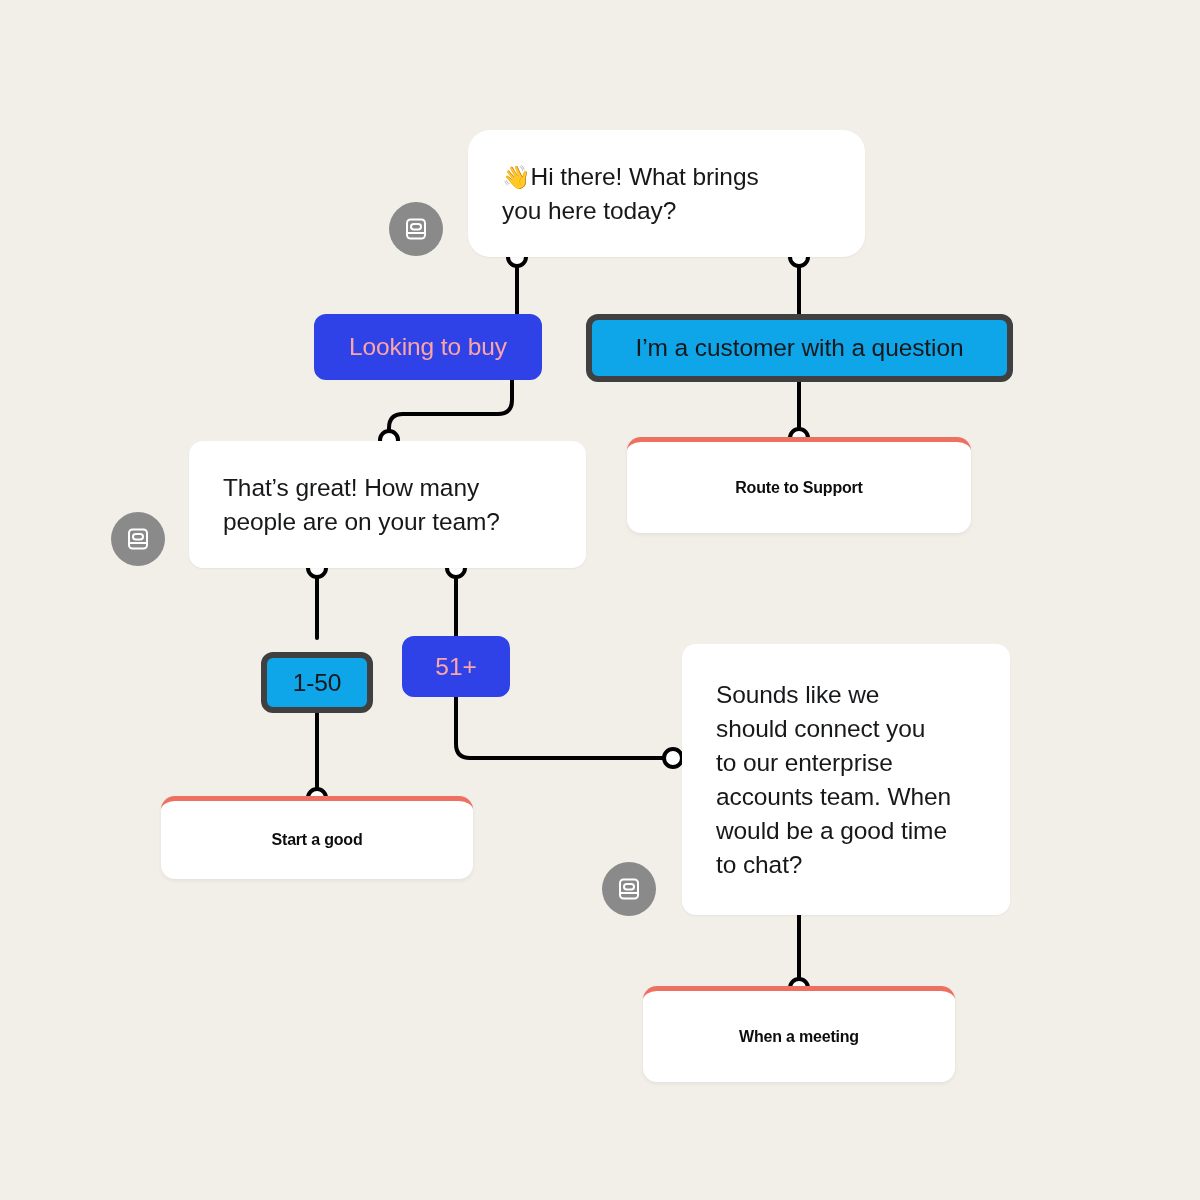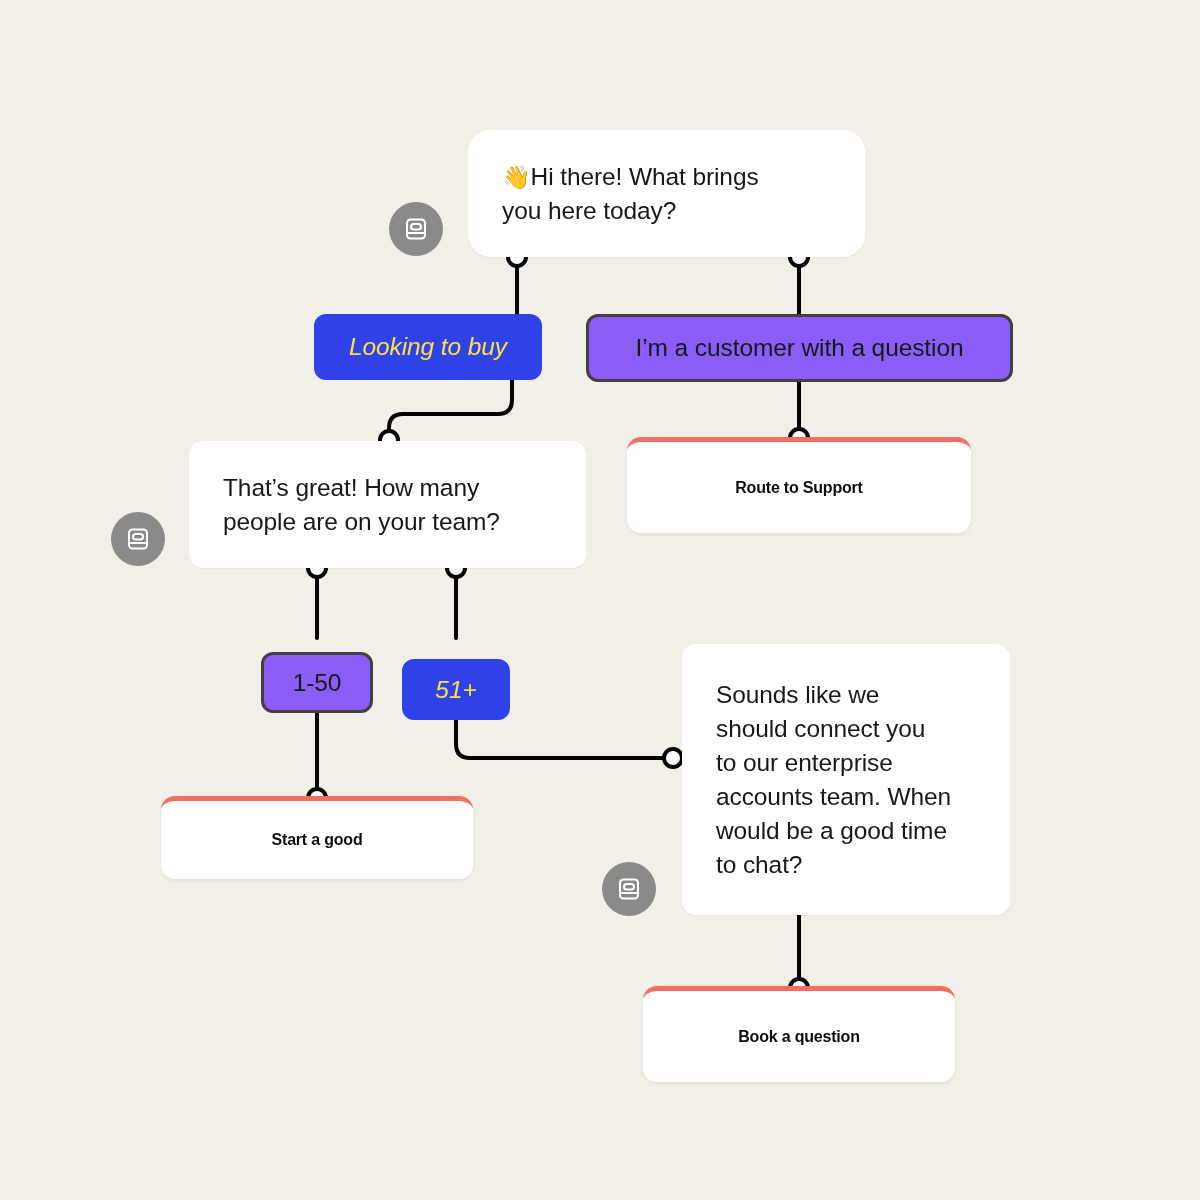--- a/index.html
+++ b/index.html
@@ -63,28 +63,27 @@
     border-radius: 12px;
     display: flex;
     align-items: center;
     justify-content: center;
     font-size: 24.5px;
     letter-spacing: -0.1px;
     box-sizing: border-box;
   }
   .chip.filled {
     background: #2f42e8;
-    color: #fde047;
+    color: #fca5a5;
     border: 3px solid #2f42e8;
-    font-style: italic;
   }
   .chip.outlined {
-    background: #8b5cf6;
+    background: #0ea5e9;
     color: #17181a;
-    border: 3px solid #404040;
+    border: 6px solid #404040;
   }
 
   
   .action-card {
     background: #ffffff;
     border-radius: 14px;
     border-top: 5px solid #ee7060;
     box-shadow: 0 2px 4px rgba(0,0,0,0.06);
     display: flex;
     align-items: center;
@@ -204,29 +203,29 @@
   </div>
 
   <div class="node chip outlined" style="left:586px; top:314px; width:427px; height:68px;">
     <span>I’m a customer with a question</span>
   </div>
 
   <div class="node chip outlined" style="left:261px; top:652px; width:112px; height:61px;">
     <span>1-50</span>
   </div>
 
-  <div class="node chip filled" style="left:402px; top:636px; width:108px; height:61px;margin-top:23px;">
+  <div class="node chip filled" style="left:402px; top:636px; width:108px; height:61px;">
     <span>51+</span>
   </div>
 
   <div class="node action-card" style="left:627px; top:437px; width:344px; height:96px;">
     <span class="action-label">Route to Support</span>
   </div>
 
   <div class="node action-card" style="left:161px; top:796px; width:312px; height:83px;">
     <span class="action-label">Start a good</span>
   </div>
 
   <div class="node action-card" style="left:643px; top:986px; width:312px; height:96px;">
-    <span class="action-label">Book a question</span>
+    <span class="action-label">When a meeting</span>
   </div>
 
 </div>
 
 </body></html>

